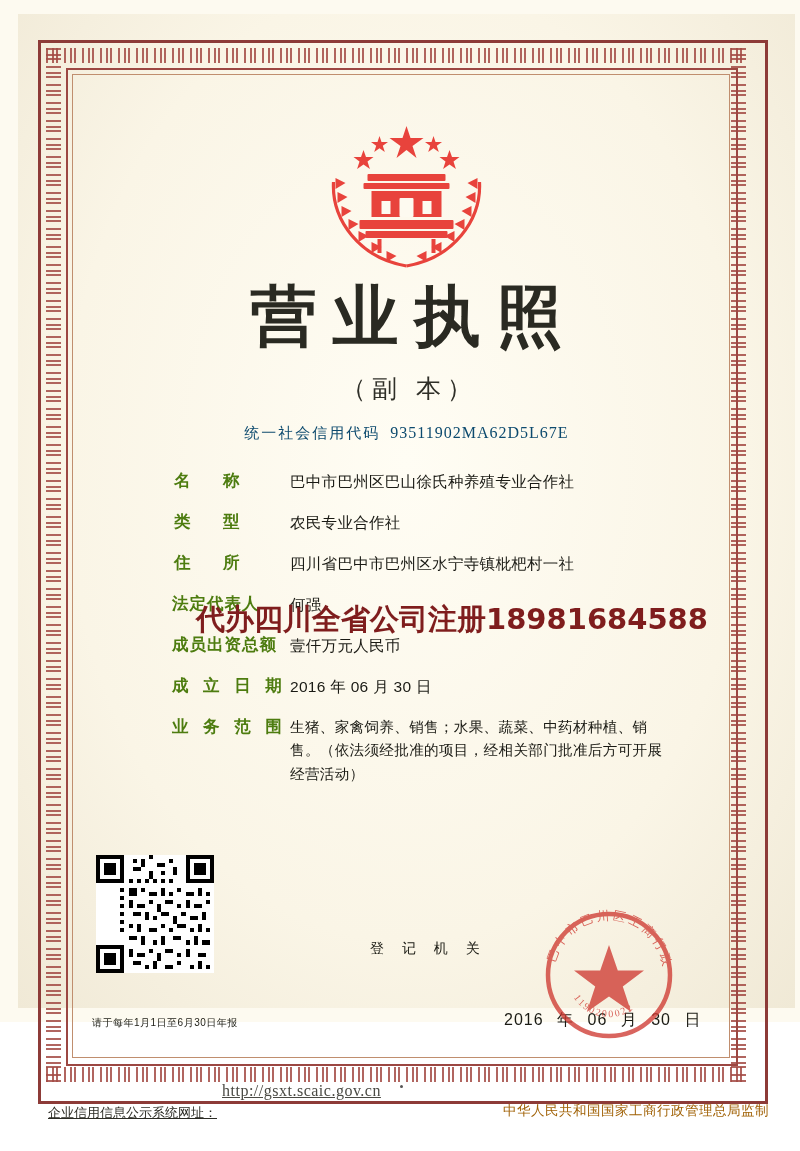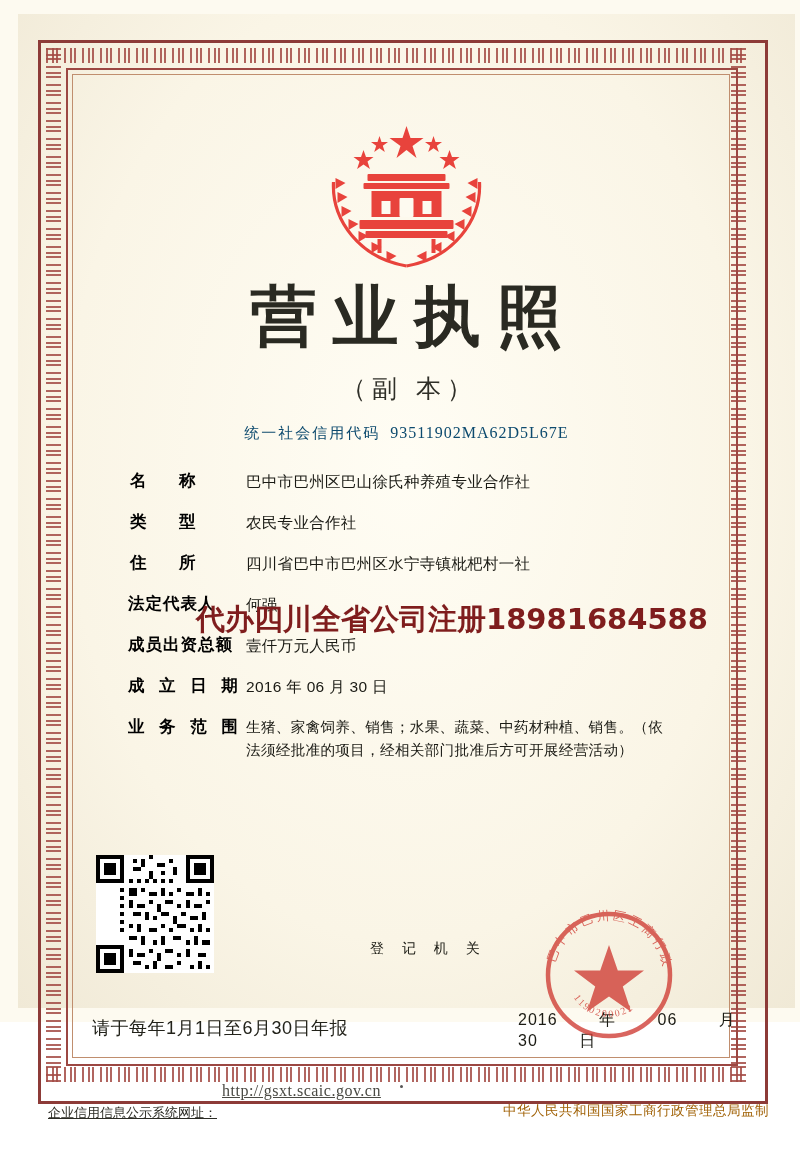--- a/index.html
+++ b/index.html
@@ -114,23 +114,24 @@
   .row{
     display:flex;
     align-items:flex-start;
     margin-bottom:17px;
   }
   .label{
     width:118px;
     flex:0 0 118px;
     font-weight:bold;
     letter-spacing:0px;
-    color:#000000;
+    color:#4d7c0f;
     font-size:16.5px;
     white-space:nowrap;
+    margin-left:44px;
   }
   .lbl-sp4{letter-spacing:14px;text-indent:2px;}
   .lbl-sp3{letter-spacing:5px;}
   .lbl-sp0{letter-spacing:1px;}
   .value{
     flex:1;
     line-height:1.55;
     font-size:15.5px;
     letter-spacing:.3px;
     color:#1a1a14;
@@ -156,24 +157,24 @@
 
   
   .reg-auth{
     position:absolute;left:370px;top:940px;
     font-size:14px;letter-spacing:7px;color:#1b1b14;font-weight:500;
   }
   .date-line{
     position:absolute;left:500px;top:1010px;
     font-size:16px;color:#1b1b14;letter-spacing:1px;
   }
-  .date-line span{margin:0 18px;}
+  .date-line span{margin:0 4px;}
   .annual{
     position:absolute;left:92px;top:1016px;
-    font-size:18px;color:#22221a;letter-spacing:.5px;
+    font-size:10px;color:#22221a;letter-spacing:.5px;
   }
 
   
   .seal{
     position:absolute;left:534px;top:900px;width:150px;height:150px;
   }
 
   
   .url{
     position:absolute;left:222px;top:1082px;

